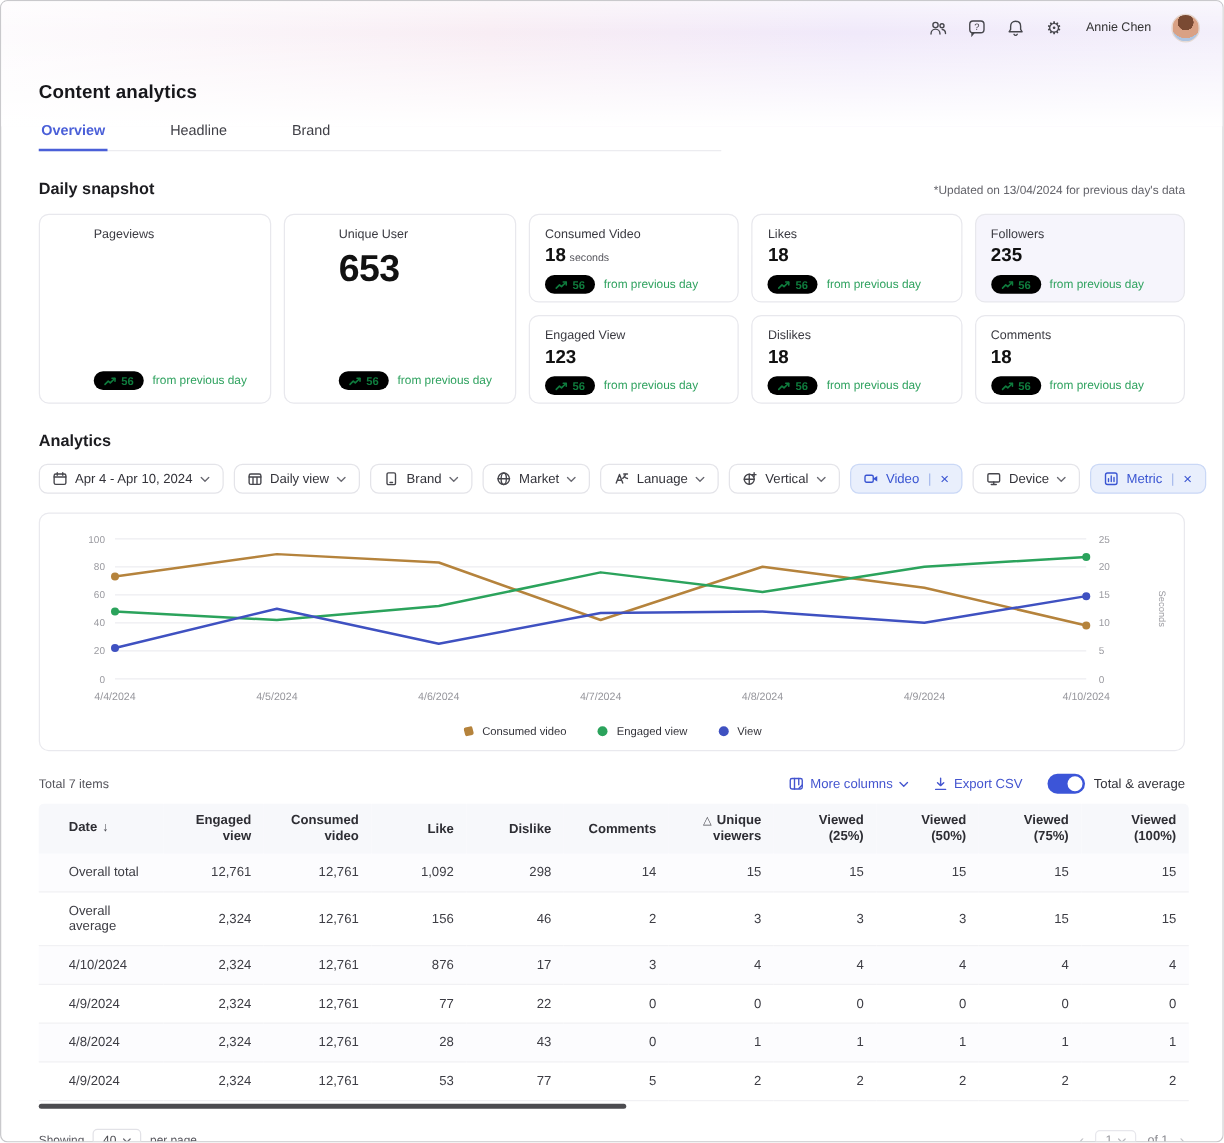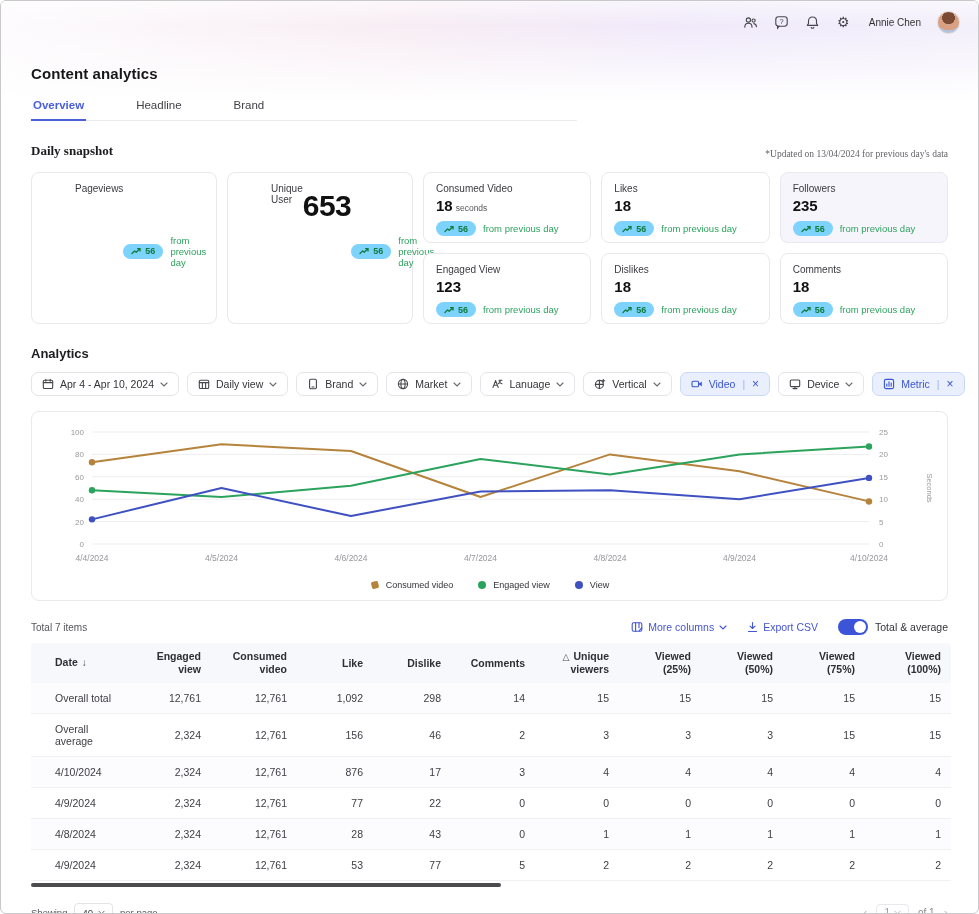--- a/index.html
+++ b/index.html
@@ -15,35 +15,35 @@
   .topbar .tb-icon { width:15px; height:15px; color:#46464c; display:inline-flex; align-items:center; justify-content:center; cursor:pointer; }
   .topbar .gear-glyph { font-size:14px; line-height:1; color:#46464c; }
   .tb-user { font-size:10px; color:#333; margin-left:2px; }
   .avatar { width:23px; height:23px; border-radius:50%; border:1px solid #e6d9d2;
     background: radial-gradient(circle at 50% 28%, #7a4a33 0 34%, #d9a184 35% 68%, #aec4e0 69%); cursor:pointer; }
   .main { position:relative; padding:0 30px; }
   .page-title { margin-top:22px; font-size:15px; font-weight:700; color:#17171b; letter-spacing:.1px; }
   .tabs { display:flex; gap:48px; margin-top:12px; border-bottom:1px solid #ececf0; width:546px; }
   .tab { font-size:11.5px; color:#3f3f46; padding:5px 2px 8px; cursor:pointer; }
   .tab.active { color:#4a5fd8; font-weight:700; border-bottom:2.5px solid #4a5fd8; margin-bottom:-1px; }
-  .section-head { display:flex; justify-content:space-between; align-items:flex-end; margin-top:22px;font-family:Liberation Serif, serif; }
+  .section-head { display:flex; justify-content:space-between; align-items:flex-end; margin-top:22px; }
   .section-title { font-size:13px; font-weight:700; color:#1c1c20; }
   .updated-note { font-size:9.5px; color:#63636a; }
   .cards { display:grid; grid-template-columns:186px 186px 1fr 1fr 1fr; grid-auto-rows:71px; gap:10px; margin-top:13px; }
   .card { background:#fff; border:1px solid #e8e8ed; border-radius:8px; padding:10px 12px; }
-  .card.large { grid-row:span 2; display:flex; flex-direction:row;padding-left:43px; }
+  .card.large { grid-row:span 2; display:flex; flex-direction:column;padding-left:43px; }
   .card.highlight { background:#f6f5fc; }
   .card-label { font-size:10px; color:#3a3a41; }
   .card.large .card-value { font-size:30px; font-weight:700; color:#111; margin-top:6px; letter-spacing:-.5px; }
   .card.large .spacer { flex:1; }
   .card.small .value-row { margin-top:3px; }
   .card.small .card-value { font-size:15px; font-weight:700; color:#111; }
   .unit { font-size:8.5px; color:#55555c; margin-left:3px; }
   .delta-row { display:flex; align-items:center; margin-top:6px; }
-  .badge { display:inline-flex; align-items:center; gap:4px; background:#7dd3fc; border-radius:10px; padding:2.5px 8px; font-size:9px; font-weight:700; color:#0f7b3d; }
+  .badge { display:inline-flex; align-items:center; gap:4px; background:#000000; border-radius:10px; padding:2.5px 8px; font-size:9px; font-weight:700; color:#0f7b3d; }
   .badge-note { font-size:9.5px; color:#2fa25f; margin-left:7px; }
   .filters { display:flex; gap:8px; margin-top:11px; flex-wrap:nowrap; }
   .chip { display:inline-flex; align-items:center; gap:6px; border:1px solid #e4e4e9; border-radius:7px; background:#fff; padding:5px 10px; font-size:10.5px; color:#33333a; cursor:pointer; white-space:nowrap; }
   .chip .chev { color:#6a6a72; display:inline-flex; }
   .chip.selected { background:#e9effc; border-color:#cad8f6; color:#3a55d2; }
   .chip.selected .pipe { color:#9fb4ea; margin:0 1px; }
   .chip.selected .x { font-size:12px; color:#3a55d2; cursor:pointer; line-height:1; }
   .chip svg { flex:none; }
   .chart-card { margin-top:15px; border:1px solid #e9e9ee; border-radius:8px; padding:12px 14px 8px; }
   .legend { display:flex; justify-content:center; align-items:center; gap:24px; margin-top:2px; padding-bottom:2px; }

